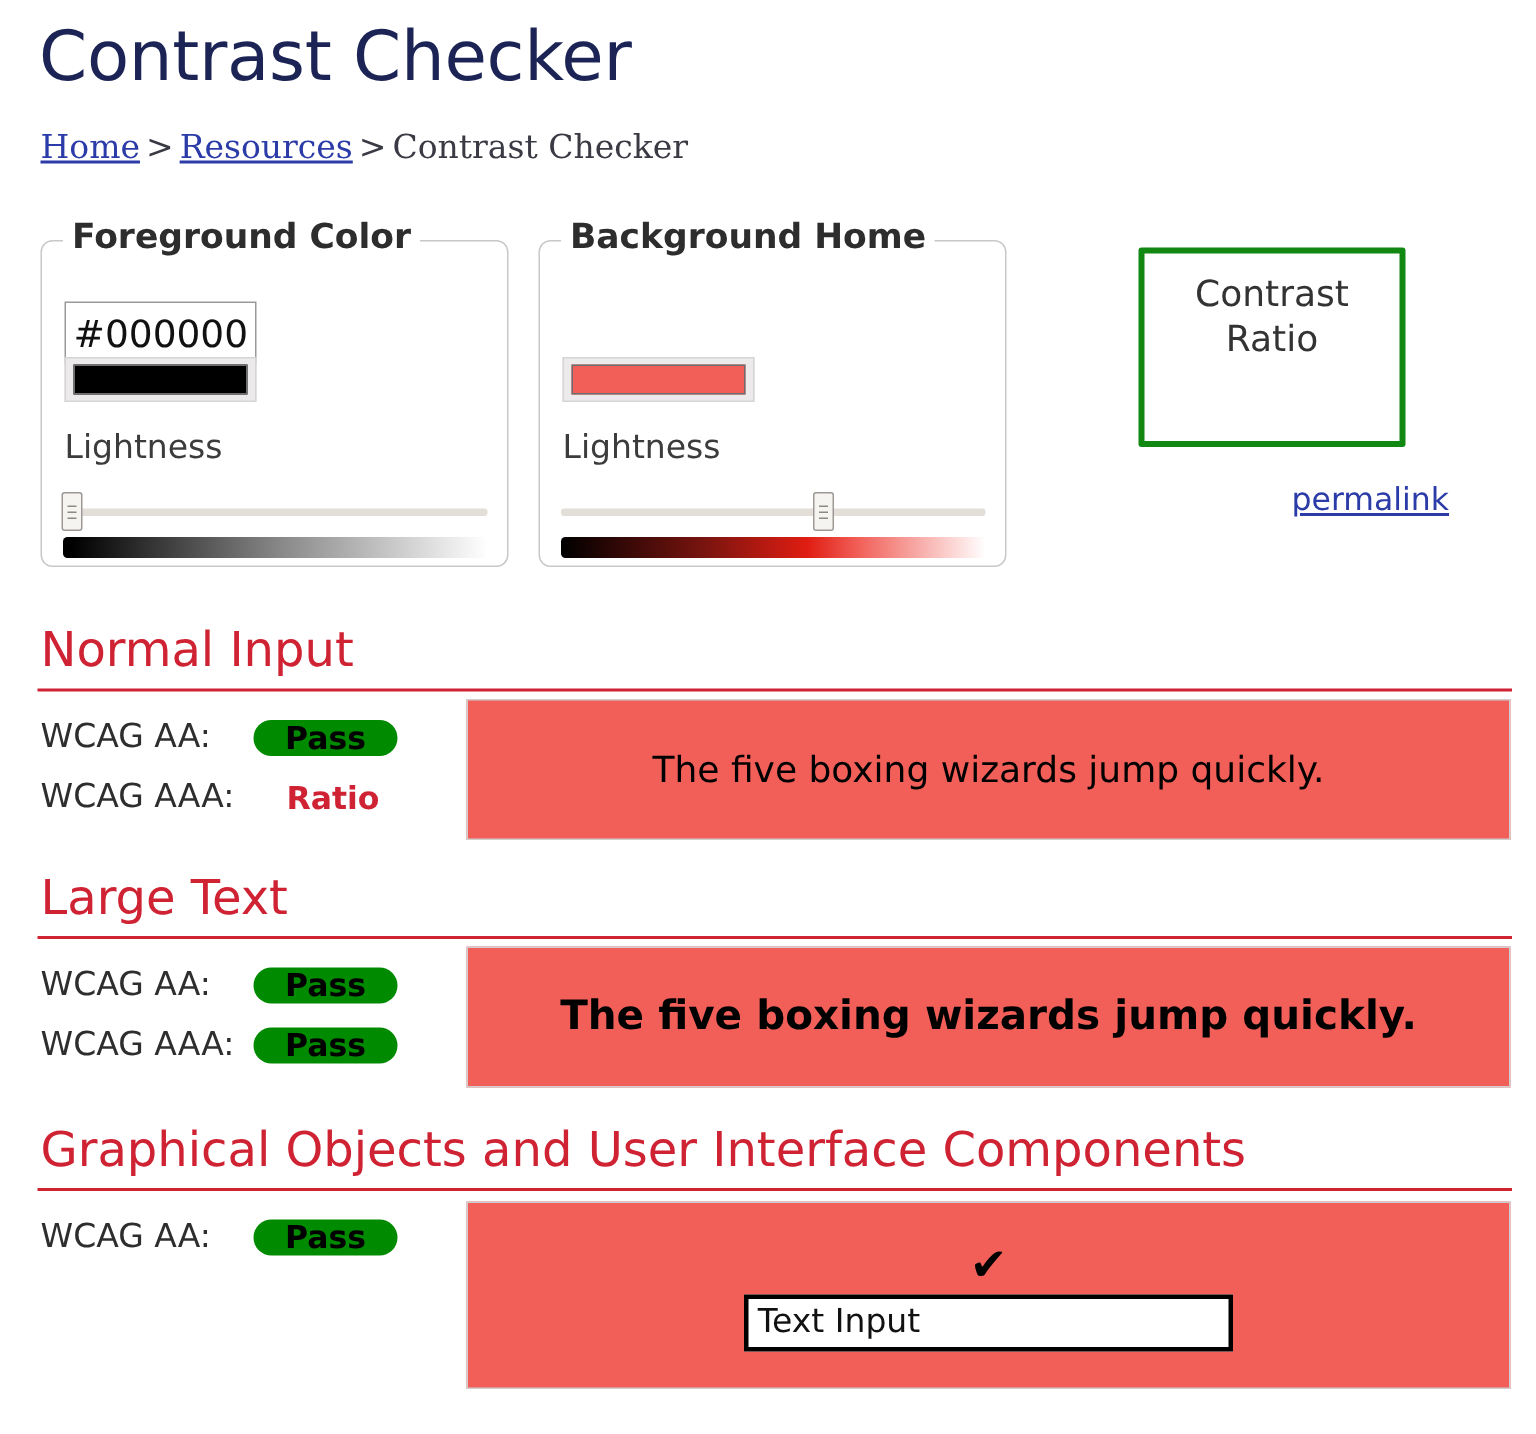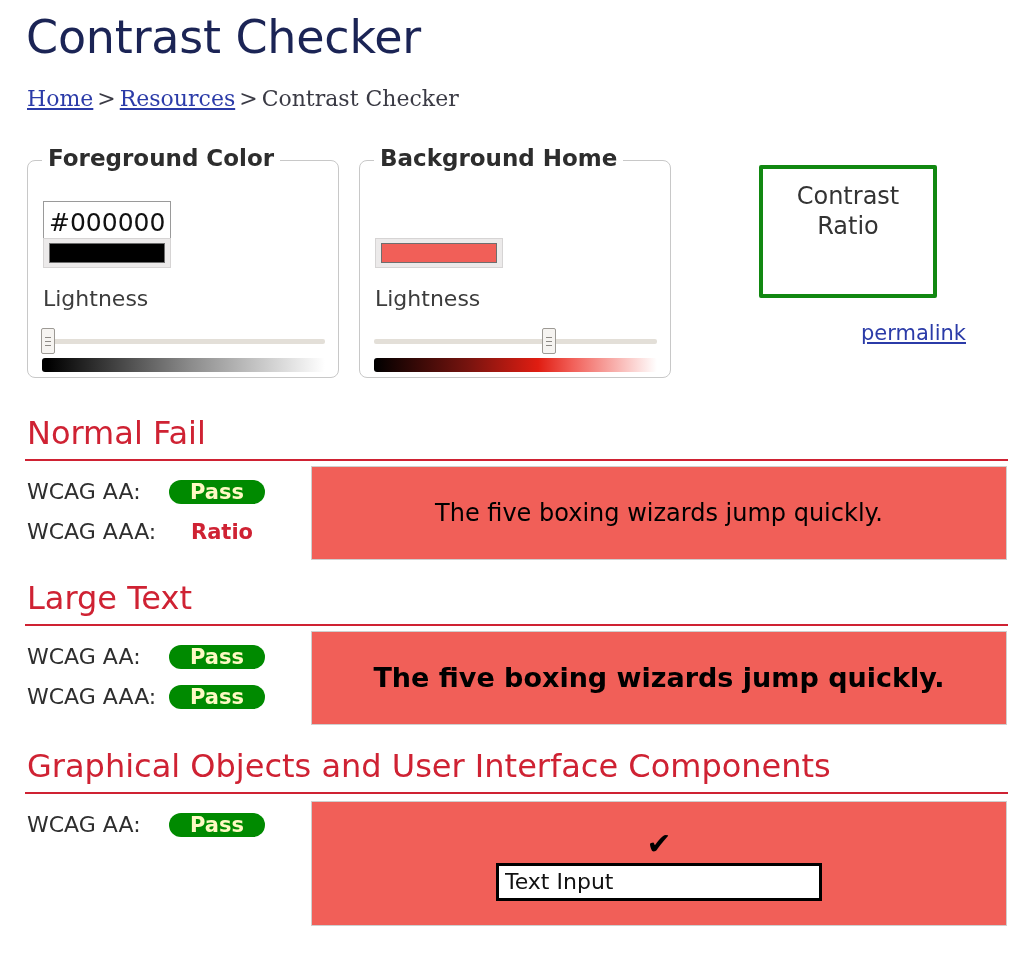--- a/index.html
+++ b/index.html
@@ -250,21 +250,21 @@
   }
   .verdict {
     position: absolute;
     left: 142px;
     font-size: 21px;
     font-weight: 700;
     white-space: nowrap;
   }
   .verdict.pass {
     background: #008a00;
-    color: #fef9c3;
+    color: #000000;
     border-radius: 16px;
     padding: 0 21px;
     line-height: 24px;
   }
   .verdict.fail {
     color: #cf2233;
     padding: 4px 0;
     line-height: 24px;
     left: 164px;
   }
@@ -364,21 +364,21 @@
 </div>
 
 <div class="ratio-box">
   <div class="ratio-title">Contrast Ratio</div>
 </div>
 <div class="permalink">
   <a href="#">permalink</a>
 </div>
 
 <div class="section" id="section-normal">
-  <div class="section-heading">Normal Fail</div>
+  <div class="section-heading">Normal Input</div>
   <div class="section-rule"></div>
   <div class="criteria">
     <div class="criterion-row">
       <span class="criterion-label">WCAG AA:</span>
       <span class="verdict pass">Pass</span>
     </div>
     <div class="criterion-row">
       <span class="criterion-label">WCAG AAA:</span>
       <span class="verdict fail">Ratio</span>
     </div>

